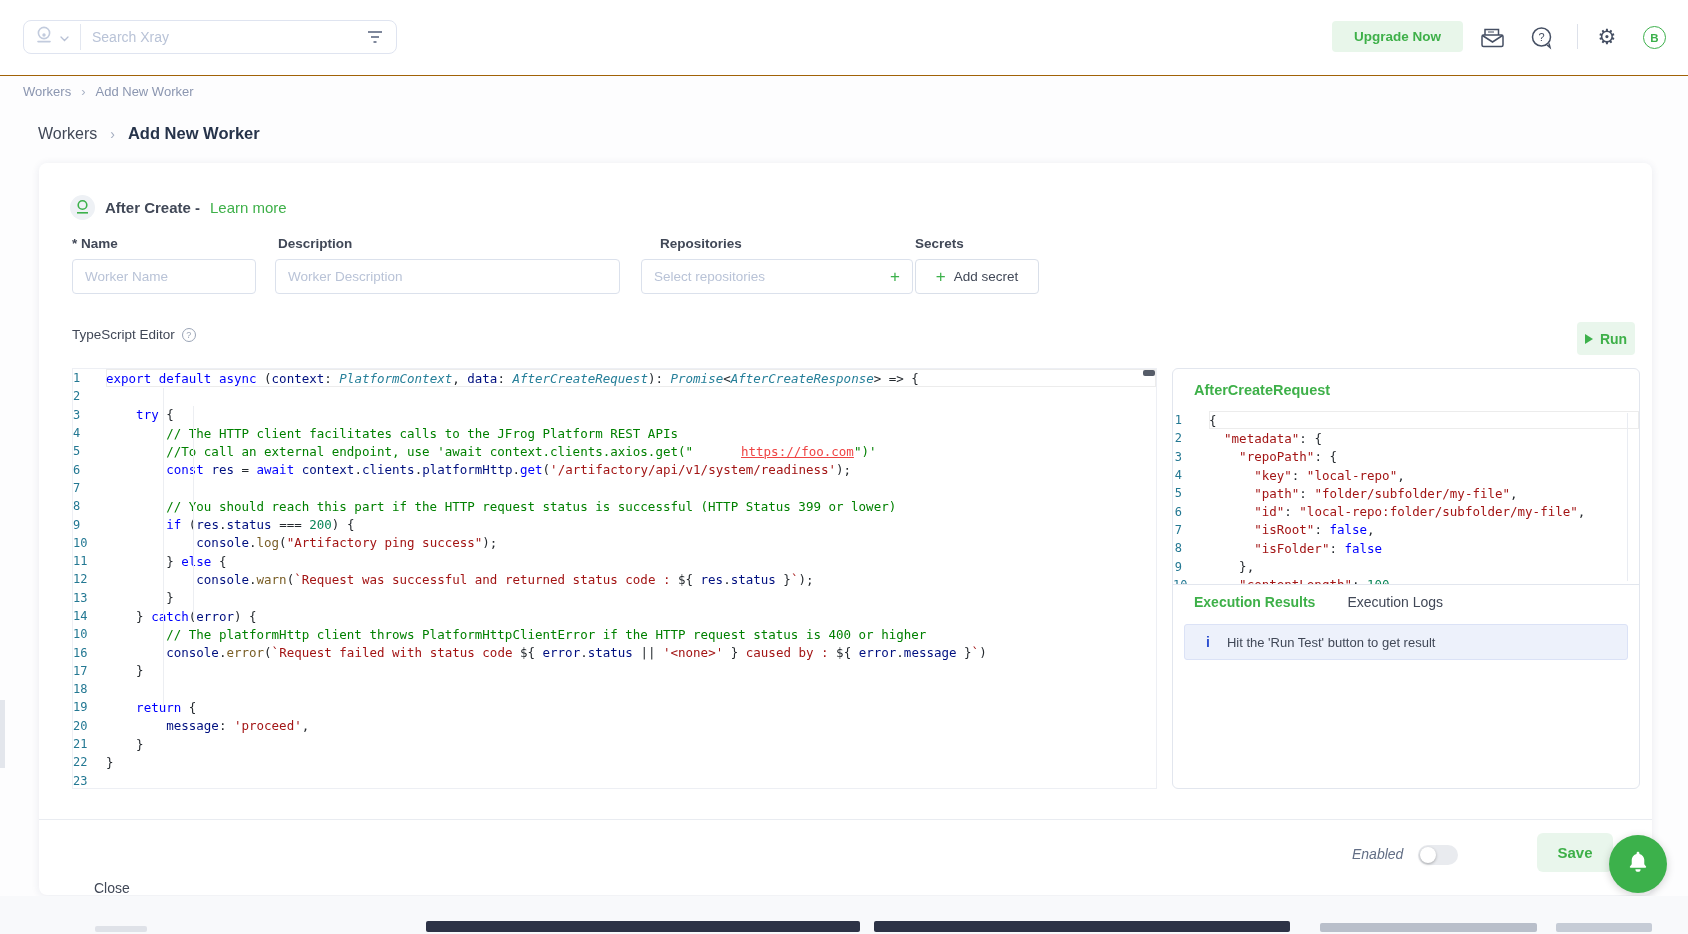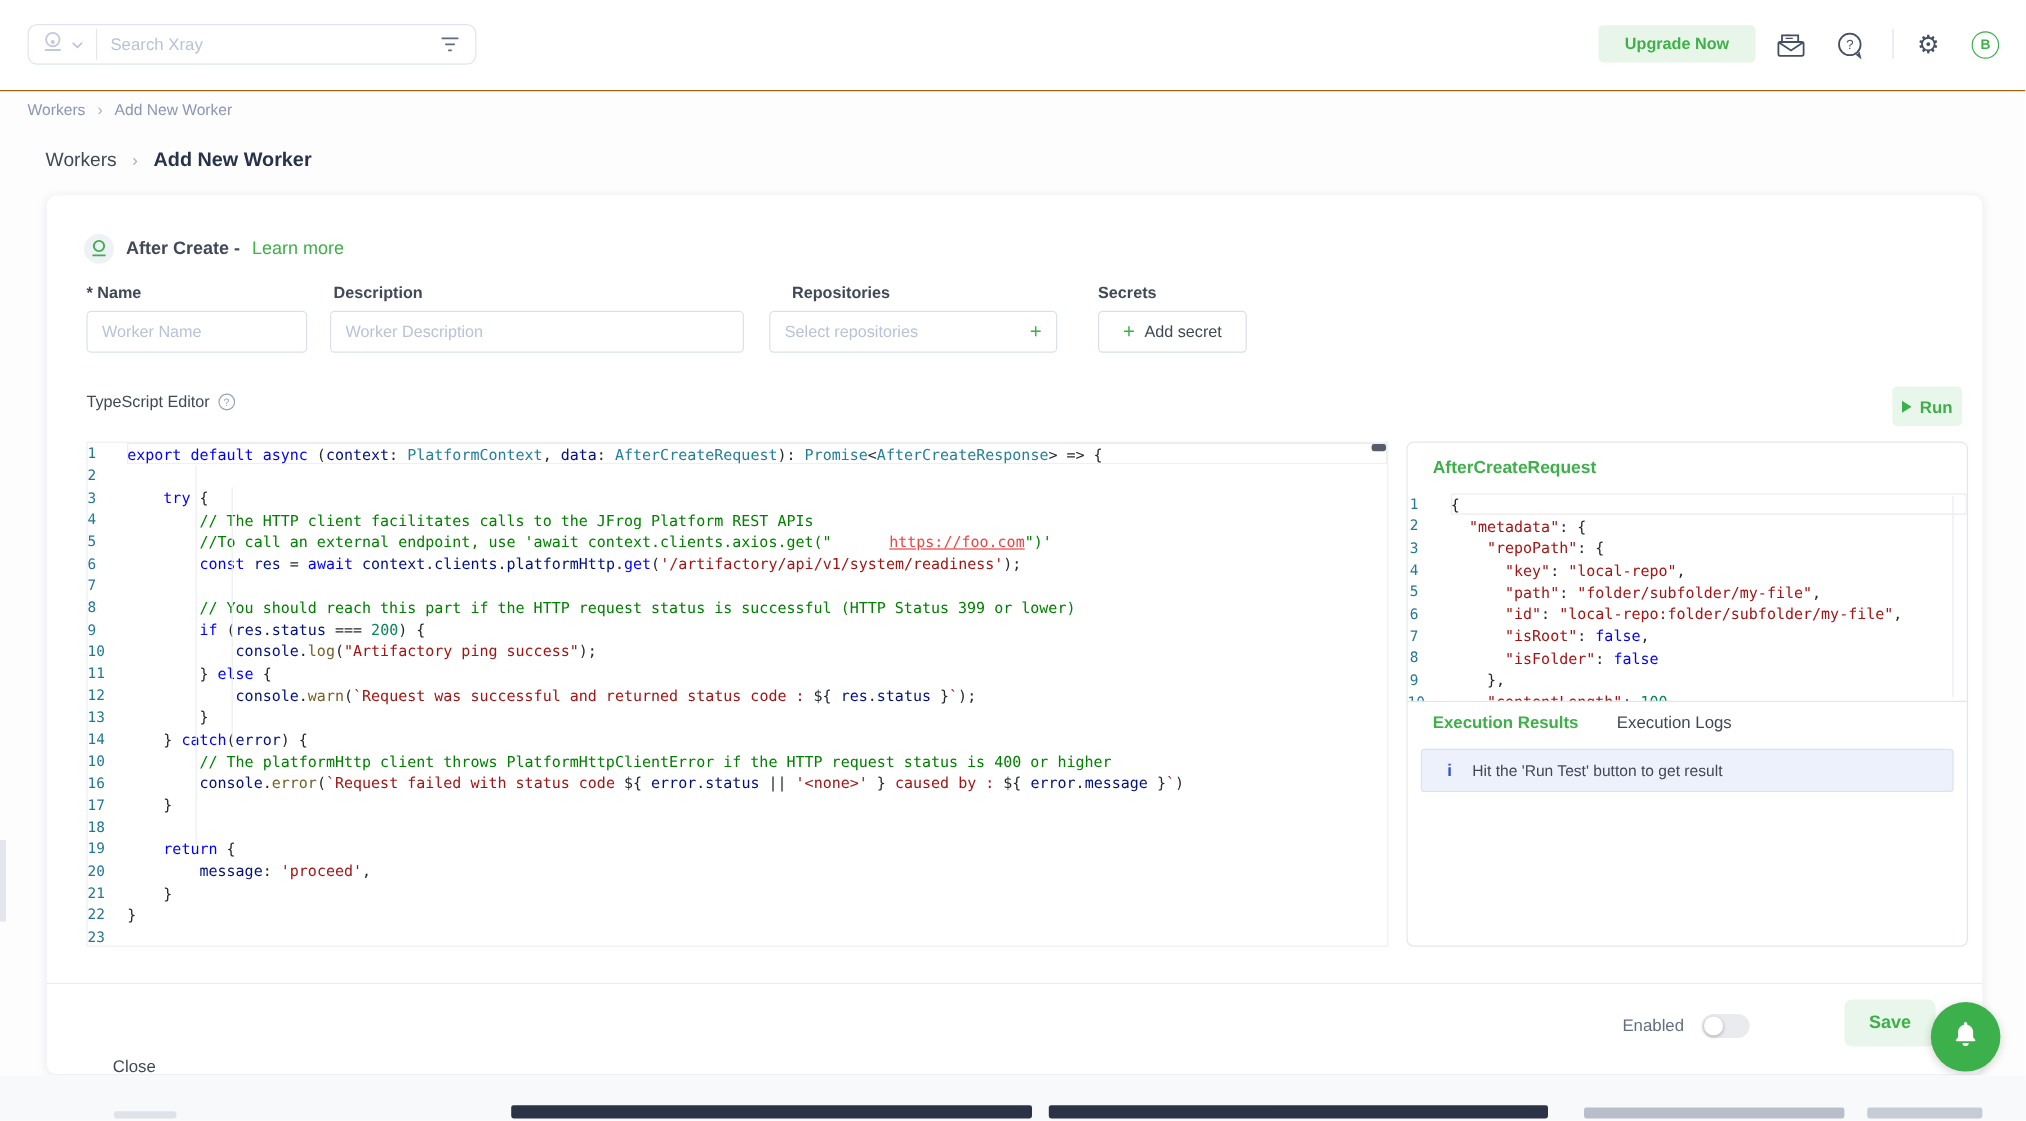--- a/index.html
+++ b/index.html
@@ -49,42 +49,42 @@
   .run-btn { left:1577px; top:322px; width:58px; height:33px; background:#e9f6ec; border-radius:4px; display:flex; align-items:center; justify-content:center; gap:7px; color:#3eb049; font-size:14px; font-weight:600; }
   .play-tri { width:0; height:0; border-left:8px solid #3cb14b; border-top:5px solid transparent; border-bottom:5px solid transparent; }
 
   
   .editor { left:72px; top:368px; width:1085px; height:421px; border:1px solid #edeff4; background:#fff; overflow:hidden; }
   .code-line { display:flex; height:18.3px; align-items:center; font-family:"DejaVu Sans Mono", monospace; font-size:12.5px; white-space:pre; }
   .code-line .ln { flex:none; width:33px; text-align:right; padding-right:27px; color:#237893; font-size:12px; }
   .code-line .lt { flex:1; height:100%; display:flex; align-items:center; white-space:pre; color:#24292e; }
   .code-line.cur .lt { box-shadow:inset 0 0 0 1px #ececec; }
   .rp-gut .ln { width:36px; }
-  .tk-kw { color:#0000ff; } .tk-ty { color:#267f99; } .tk-cm { color:#008000; }
+  .tk-kw { color:#0000ff; } .tk-ty { color:#267f99;font-style:italic; } .tk-cm { color:#008000; }
   .tk-cmu { color:#ef4444; text-decoration:underline;margin-left:48px; } .tk-st { color:#a31515; }
   .tk-nu { color:#098658; } .tk-vr { color:#001080; } .tk-fn { color:#795e26; } .tk-pl { color:#24292e; }
   .guide { background:#eceef2; width:1px; }
   .scroll-thumb { left:1143px; top:370px; width:12px; height:6px; background:#565c68; border-radius:2px; }
 
   
   .rpanel { left:1172px; top:368px; width:468px; height:421px; border:1px solid #e2e6ee; border-radius:6px; background:#fff; overflow:hidden; }
   .rp-title { height:42px; display:flex; align-items:center; padding-left:21px; font-size:14.5px; font-weight:600; color:#3eb049; }
   .rp-code { height:174px; overflow:hidden; border-bottom:1px solid #e2e6ee; position:relative; }
   .rp-track { position:absolute; right:11px; top:2px; width:1px; height:168px; background:#e9ecf2; }
   .rp-tabs { height:34px; display:flex; align-items:center; gap:32px; padding-left:21px; }
   .tab-active { font-size:14px; font-weight:700; color:#3eb049; }
   .tab-inactive { font-size:14px; color:#414857; }
   .info-banner { margin:5px 11px 0 11px; height:36px; background:#edf1fb; border:1px solid #dbe2f6; border-radius:3px; display:flex; align-items:center; gap:17px; padding-left:21px; }
   .info-i { color:#2d4fd0; font-weight:700; font-size:14px; }
   .info-text { font-size:13px; color:#414857; }
 
   
   .foot-divider { left:39px; top:819px; width:1613px; height:1px; background:#e9ecf1; }
   .close-btn { left:94px; top:844px; font-size:14px; color:#414857;margin-top:36px; }
-  .enabled-label { left:1352px; top:846px; font-size:14px; color:#626e85; }
+  .enabled-label { left:1352px; top:846px; font-size:14px; color:#626e85;font-style:italic; }
   .toggle { left:1418px; top:845px; width:40px; height:20px; background:#e9ebef; border-radius:10px; }
   .toggle .knob { position:absolute; left:2px; top:2px; width:16px; height:16px; border-radius:50%; background:#fff; box-shadow:0 1px 3px rgba(0,0,0,.3); }
   .save-btn { left:1537px; top:833px; width:76px; height:39px; background:#e9f6ec; border-radius:6px; display:flex; align-items:center; justify-content:center; color:#3eb049; font-size:15px; font-weight:600; }
   .fab { left:1609px; top:835px; width:58px; height:58px; border-radius:50%; background:#3cb14b; display:flex; align-items:center; justify-content:center; box-shadow:0 2px 8px rgba(0,0,0,.18); }
 
   
   .bottom-strip { left:0; top:896px; width:1688px; height:38px; background:#f8f9fb; }
   .artifact { border-radius:2px; }
   .left-sliver { left:0; top:700px; width:5px; height:68px; background:#e3e6ec; }
 </style>
@@ -177,21 +177,21 @@
   <div class="abs f-label" style="left:278px;">Description</div>
   <div class="abs f-label" style="left:641px;padding-left:19px;">Repositories</div>
   <div class="abs f-label" style="left:915px;">Secrets</div>
 
   <div class="abs f-input" style="left:275px; width:345px;">
     <input placeholder="Worker Description" style="">
   </div>
   <div class="abs f-input" style="left:72px; width:184px;">
     <input placeholder="Worker Name" style="">
   </div>
-  <div class="abs f-input" style="left:641px; width:240px;align-items:center;">
+  <div class="abs f-input" style="left:641px; width:272px;align-items:center;">
     <input placeholder="Select repositories" style="">
     <span class="plus">+</span>
   </div>
   <div class="abs secrets-btn">
     <span class="plus">+</span>
     <span>Add secret</span>
   </div>
 
   <div class="abs ts-label">
     <span>TypeScript Editor</span>

